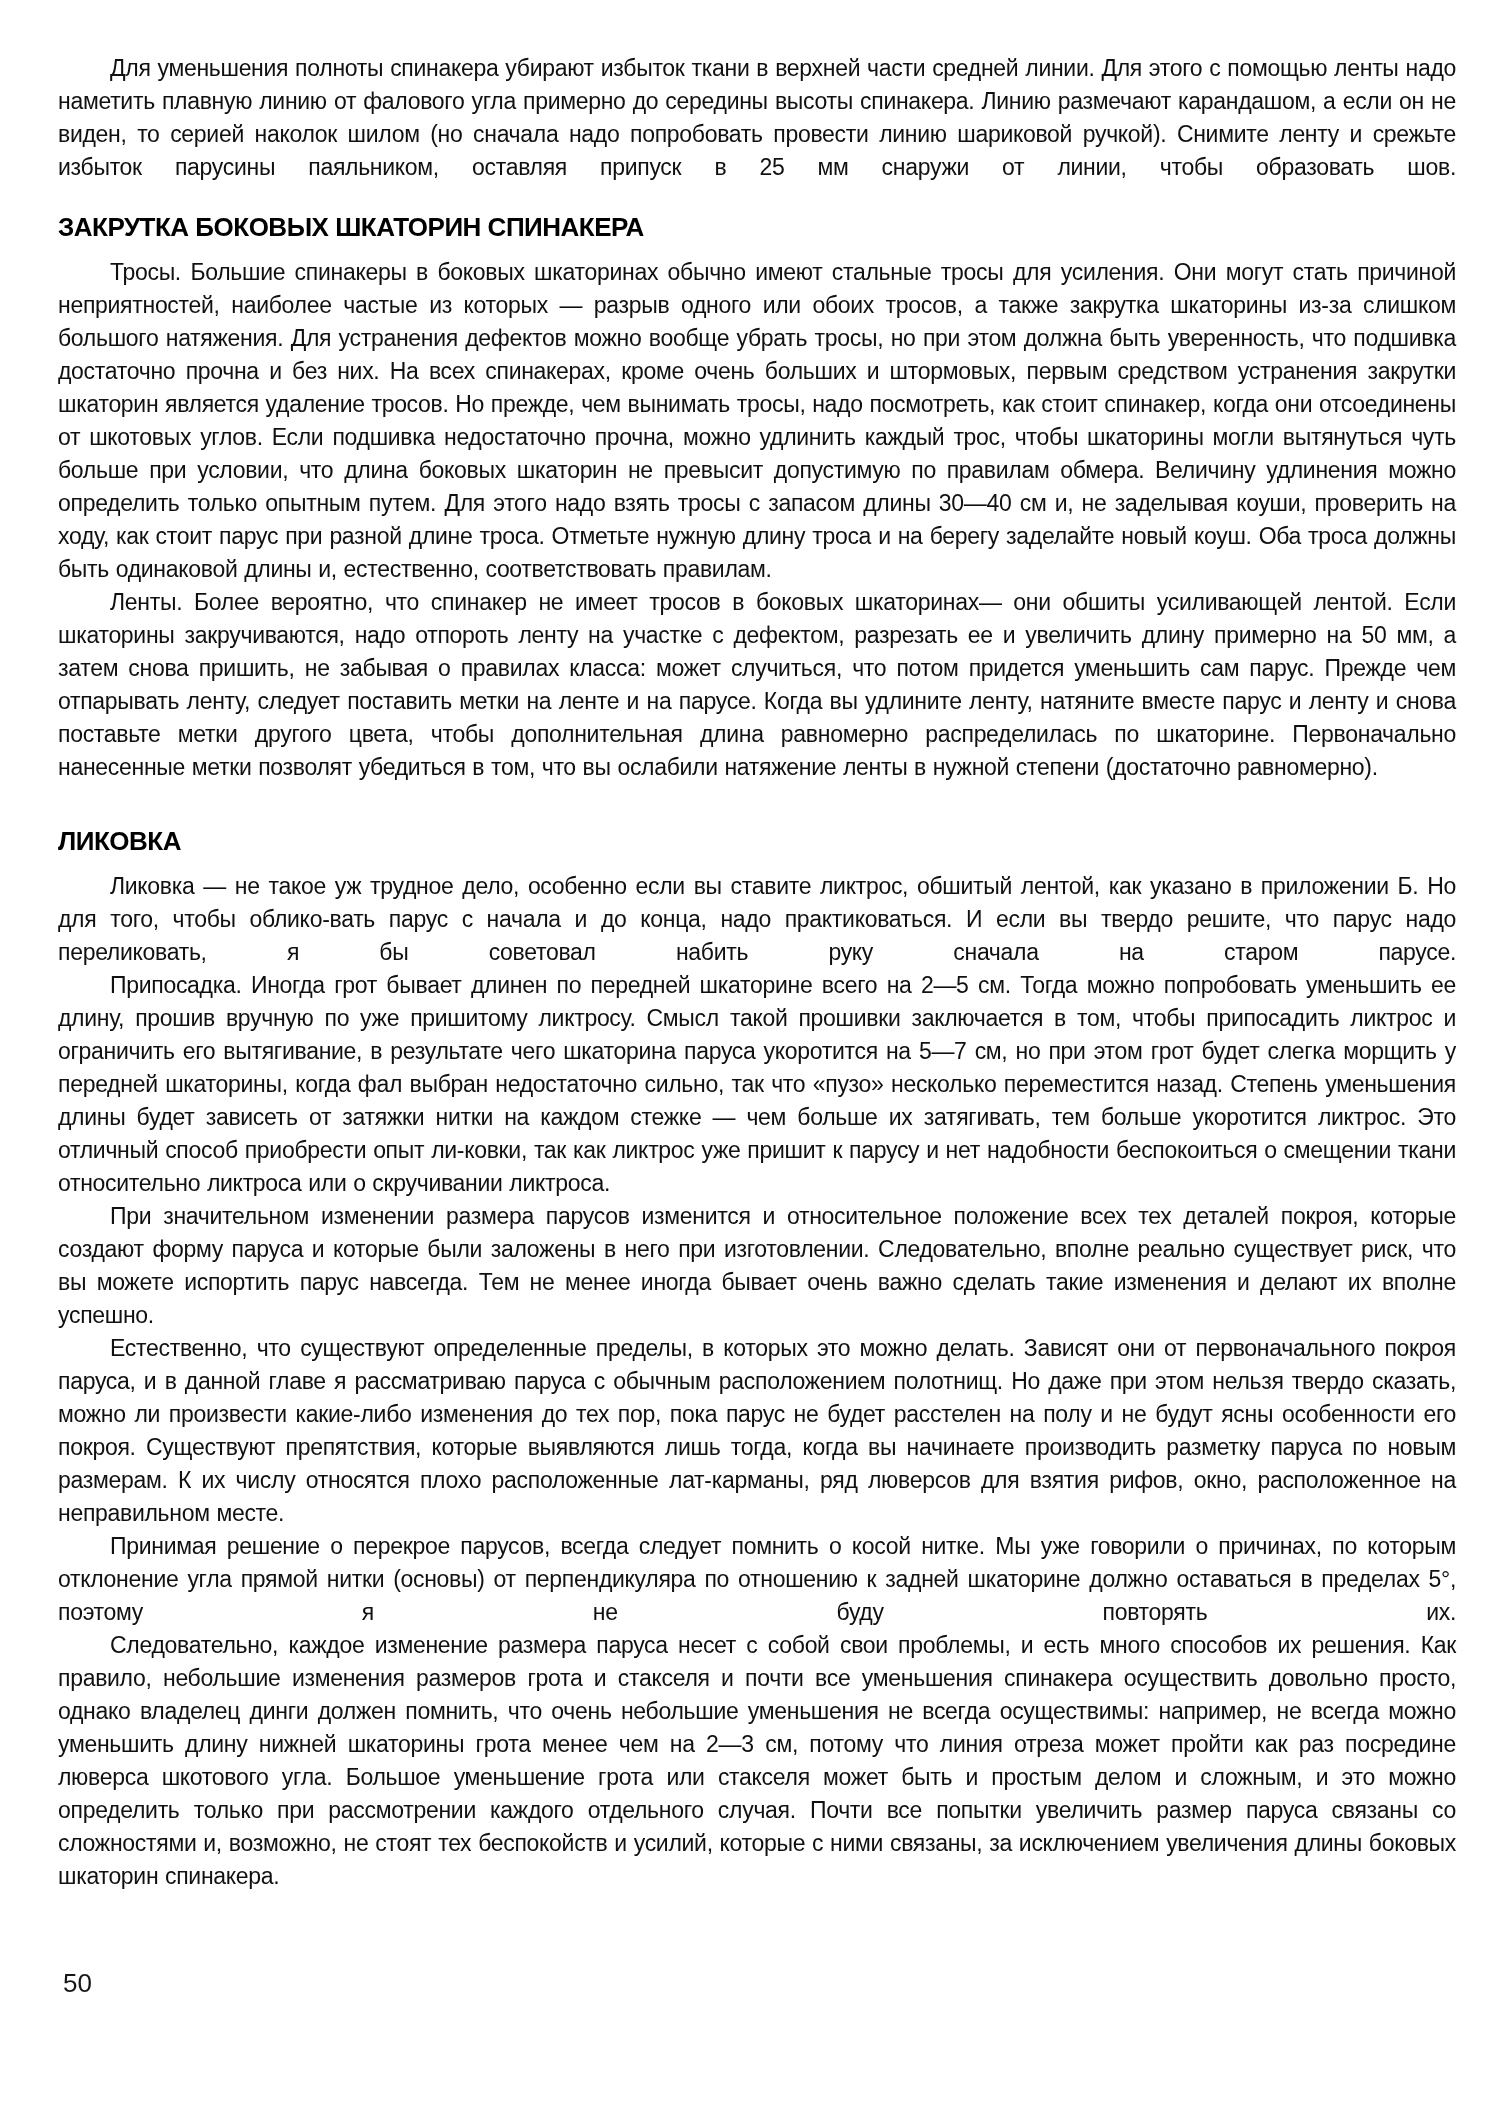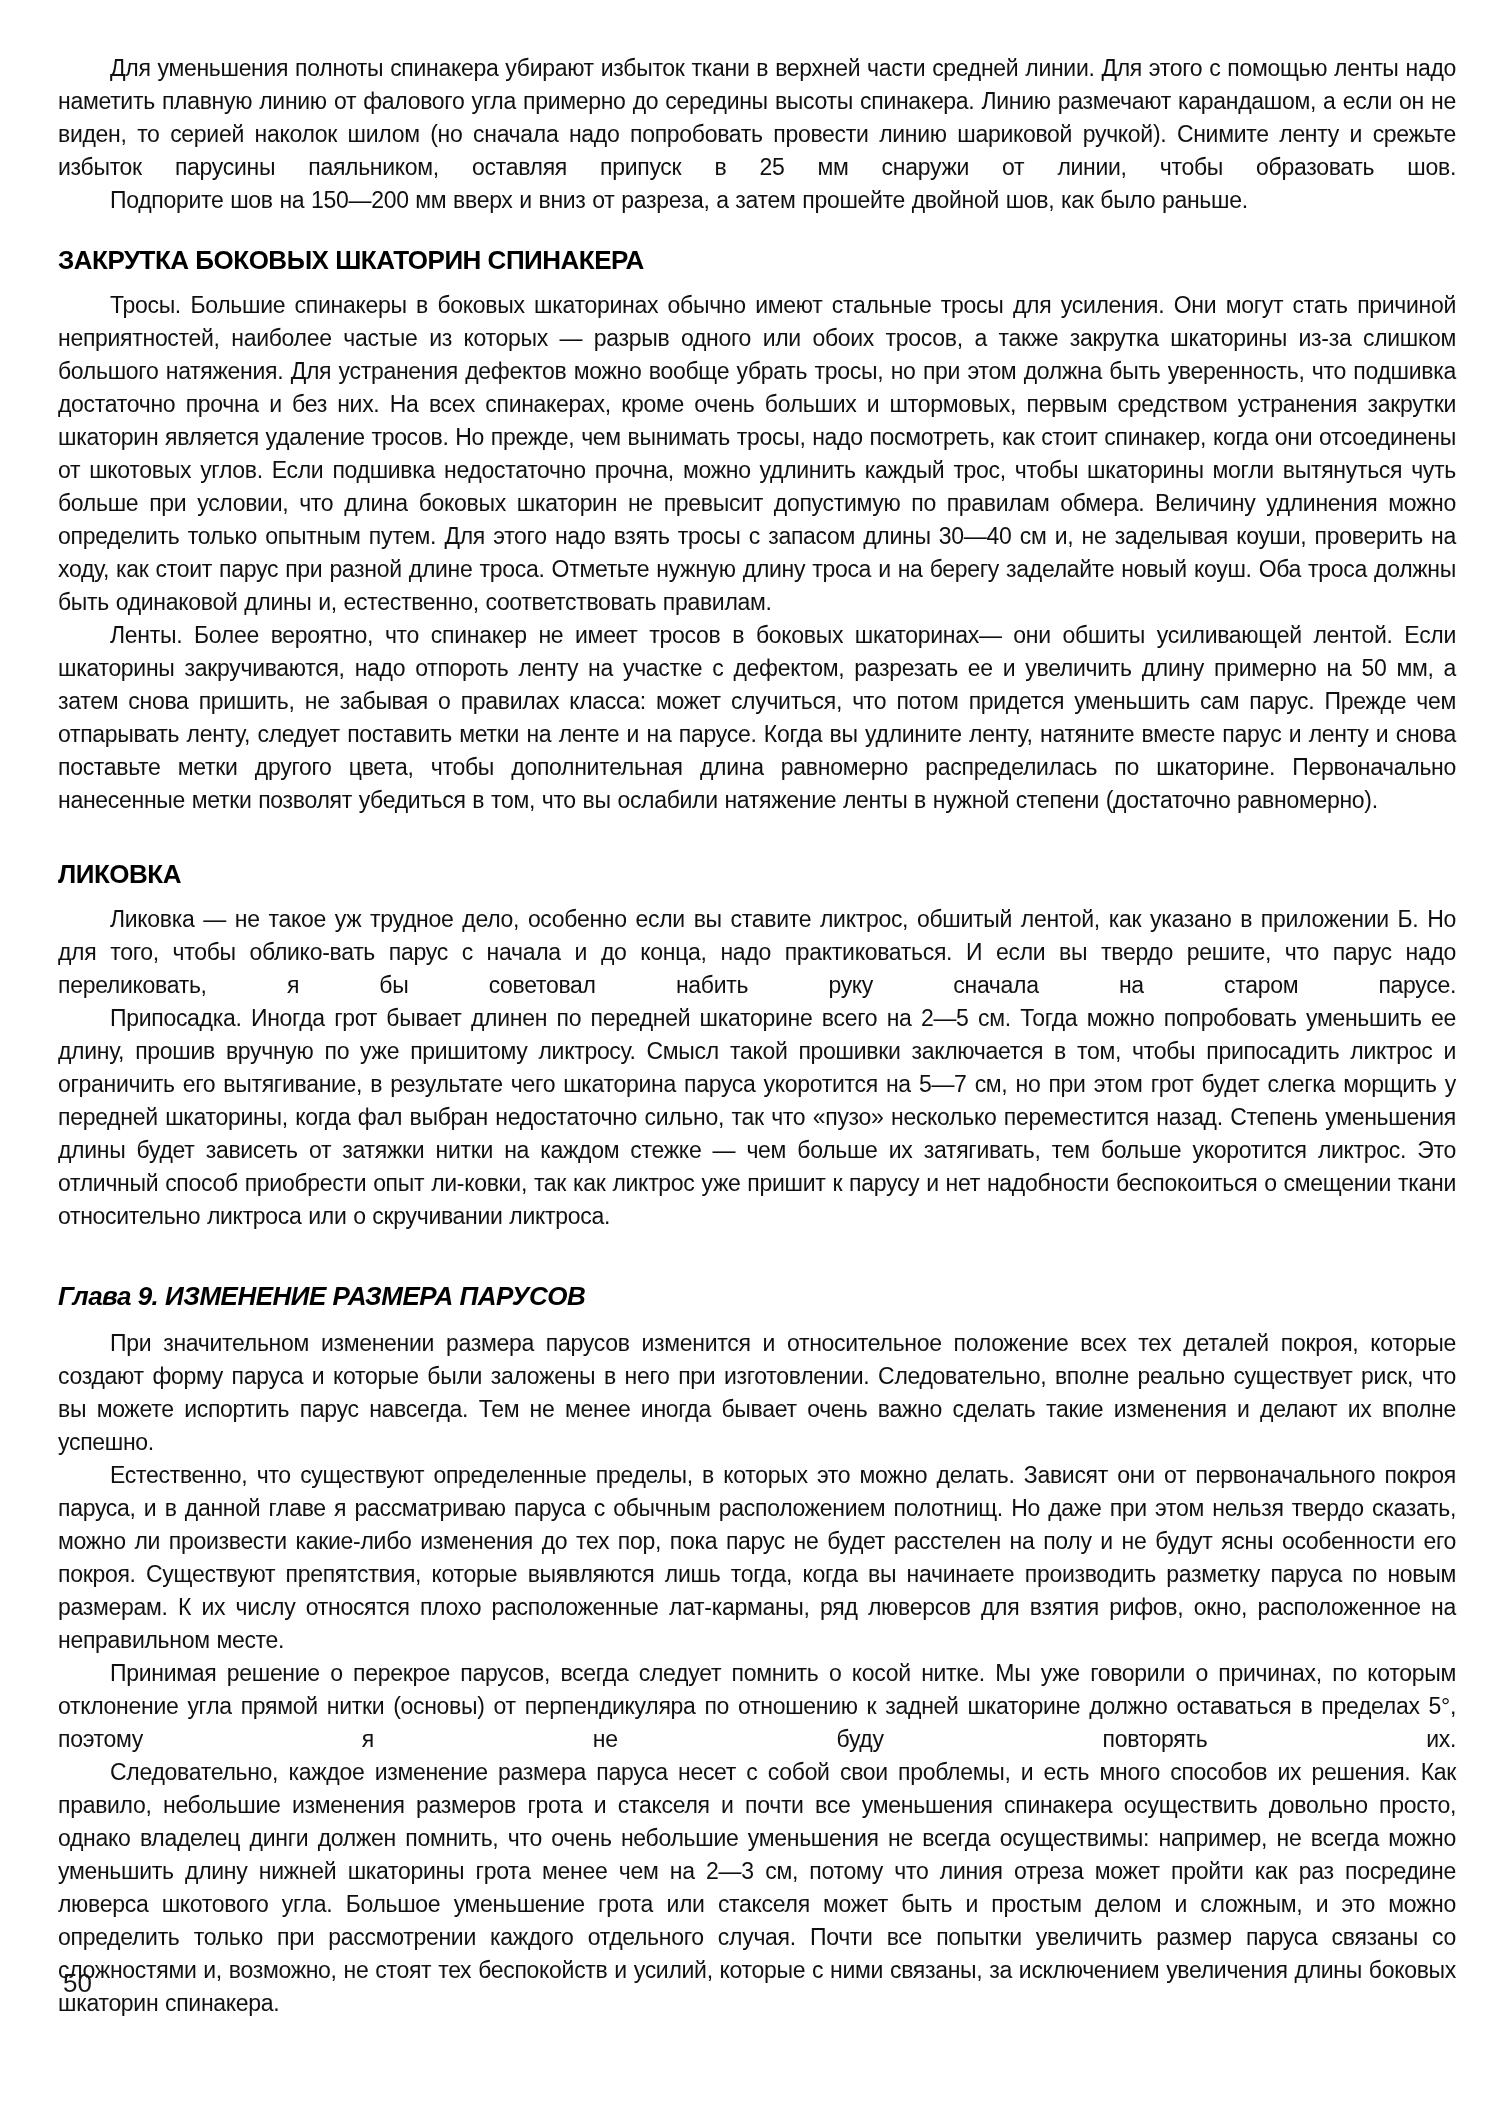--- a/index.html
+++ b/index.html
@@ -51,35 +51,33 @@
     color: #161616;
   }
 </style>
 </head>
 <body>
 
 <div class="page">
 
   <p class="para indent force-last">Для уменьшения полноты спинакера убирают избыток ткани в верхней части средней линии. Для этого с помощью ленты надо наметить плавную линию от фалового угла примерно до середины высоты спинакера. Линию размечают карандашом, а если он не виден, то серией наколок шилом (но сначала надо попробовать провести линию шариковой ручкой). Снимите ленту и срежьте избыток парусины паяльником, оставляя припуск в 25 мм снаружи от линии, чтобы образовать шов.</p>
 
-  <p class="para indent">Подпорите шов на 150—200 мм вверх и вниз от разреза, а затем прошейте двойной шов, как было раньше.</p>
 
   <h2 class="heading">ЗАКРУТКА БОКОВЫХ ШКАТОРИН СПИНАКЕРА</h2>
 
   <p class="para indent"><span class="lead">Тросы.</span><span> Большие спинакеры в боковых шкаторинах обычно имеют стальные тросы для усиления. Они могут стать причиной неприятностей, наиболее частые из которых — разрыв одного или обоих тросов, а также закрутка шкаторины из-за слишком большого натяжения. Для устранения дефектов можно вообще убрать тросы, но при этом должна быть уверенность, что подшивка достаточно прочна и без них. На всех спинакерах, кроме очень больших и штормовых, первым средством устранения закрутки шкаторин является удаление тросов. Но прежде, чем вынимать тросы, надо посмотреть, как стоит спинакер, когда они отсоединены от шкотовых углов. Если подшивка недостаточно прочна, можно удлинить каждый трос, чтобы шкаторины могли вытянуться чуть больше при условии, что длина боковых шкаторин не превысит допустимую по правилам обмера. Величину удлинения можно определить только опытным путем. Для этого надо взять тросы с запасом длины 30—40 см и, не заделывая коуши, проверить на ходу, как стоит парус при разной длине троса. Отметьте нужную длину троса и на берегу заделайте новый коуш. Оба троса должны быть одинаковой длины и, естественно, соответствовать правилам.</span></p>
 
   <p class="para indent"><span class="lead">Ленты.</span><span> Более вероятно, что спинакер не имеет тросов в боковых шкаторинах— они обшиты усиливающей лентой. Если шкаторины закручиваются, надо отпороть ленту на участке с дефектом, разрезать ее и увеличить длину примерно на 50 мм, а затем снова пришить, не забывая о правилах класса: может случиться, что потом придется уменьшить сам парус. Прежде чем отпарывать ленту, следует поставить метки на ленте и на парусе. Когда вы удлините ленту, натяните вместе парус и ленту и снова поставьте метки другого цвета, чтобы дополнительная длина равномерно распределилась по шкаторине. Первоначально нанесенные метки позволят убедиться в том, что вы ослабили натяжение ленты в нужной степени (достаточно равномерно).</span></p>
 
   <h2 class="heading big-gap">ЛИКОВКА</h2>
 
   <p class="para indent force-last"><span class="lead">Ликовка</span><span> — не такое уж трудное дело, особенно если вы ставите ликтрос, обшитый лентой, как указано в приложении Б. Но для того, чтобы облико-вать парус с начала и до конца, надо практиковаться. И если вы твердо решите, что парус надо переликовать, я бы советовал набить руку сначала на старом парусе.</span></p>
 
   <p class="para indent"><span class="lead">Припосадка.</span><span> Иногда грот бывает длинен по передней шкаторине всего на 2—5 см. Тогда можно попробовать уменьшить ее длину, прошив вручную по уже пришитому ликтросу. Смысл такой прошивки заключается в том, чтобы припосадить ликтрос и ограничить его вытягивание, в результате чего шкаторина паруса укоротится на 5—7 см, но при этом грот будет слегка морщить у передней шкаторины, когда фал выбран недостаточно сильно, так что «пузо» несколько переместится назад. Степень уменьшения длины будет зависеть от затяжки нитки на каждом стежке — чем больше их затягивать, тем больше укоротится ликтрос. Это отличный способ приобрести опыт ли-ковки, так как ликтрос уже пришит к парусу и нет надобности беспокоиться о смещении ткани относительно ликтроса или о скручивании ликтроса.</span></p>
 
-  <h2 class="heading chapter">Глава 9. ИЗМЕНЕНИЕ РАЗМЕРА ПАРУСОВ</h2>
 
   <p class="para indent force-last">При значительном изменении размера парусов изменится и относительное положение всех тех деталей покроя, которые создают форму паруса и которые были заложены в него при изготовлении. Следовательно, вполне реально существует риск, что вы можете испортить парус навсегда. Тем не менее иногда бывает очень важно сделать такие изменения и делают их вполне успешно.</p>
 
   <p class="para indent">Естественно, что существуют определенные пределы, в которых это можно делать. Зависят они от первоначального покроя паруса, и в данной главе я рассматриваю паруса с обычным расположением полотнищ. Но даже при этом нельзя твердо сказать, можно ли произвести какие-либо изменения до тех пор, пока парус не будет расстелен на полу и не будут ясны особенности его покроя. Существуют препятствия, которые выявляются лишь тогда, когда вы начинаете производить разметку паруса по новым размерам. К их числу относятся плохо расположенные лат-карманы, ряд люверсов для взятия рифов, окно, расположенное на неправильном месте.</p>
 
   <p class="para indent force-last">Принимая решение о перекрое парусов, всегда следует помнить о косой нитке. Мы уже говорили о причинах, по которым отклонение угла прямой нитки (основы) от перпендикуляра по отношению к задней шкаторине должно оставаться в пределах 5°, поэтому я не буду повторять их.</p>
 
   <p class="para indent">Следовательно, каждое изменение размера паруса несет с собой свои проблемы, и есть много способов их решения. Как правило, небольшие изменения размеров грота и стакселя и почти все уменьшения спинакера осуществить довольно просто, однако владелец динги должен помнить, что очень небольшие уменьшения не всегда осуществимы: например, не всегда можно уменьшить длину нижней шкаторины грота менее чем на 2—3 см, потому что линия отреза может пройти как раз посредине люверса шкотового угла. Большое уменьшение грота или стакселя может быть и простым делом и сложным, и это можно определить только при рассмотрении каждого отдельного случая. Почти все попытки увеличить размер паруса связаны со сложностями и, возможно, не стоят тех беспокойств и усилий, которые с ними связаны, за исключением увеличения длины боковых шкаторин спинакера.</p>
 
 

